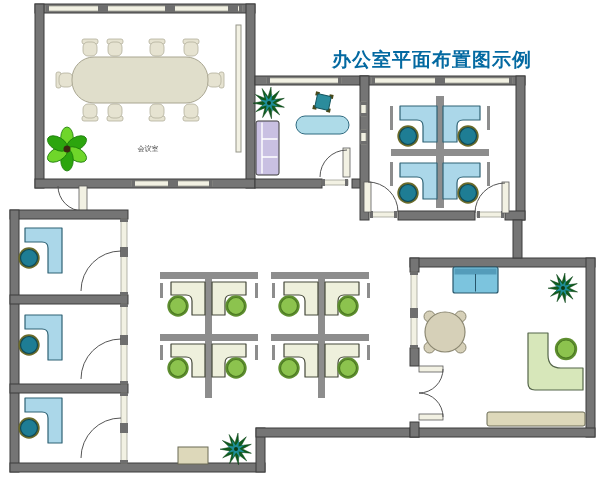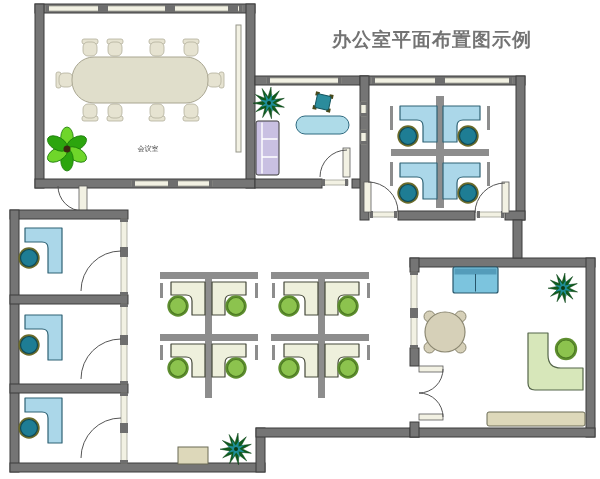--- a/index.html
+++ b/index.html
@@ -248,14 +248,14 @@
         <circle cx="460.5" cy="316.5" r="5.5" fill="#d6d0b8" stroke="#8c8872" stroke-width="1"></circle>
         <circle cx="429.5" cy="347.5" r="5.5" fill="#d6d0b8" stroke="#8c8872" stroke-width="1"></circle>
         <circle cx="460.5" cy="347.5" r="5.5" fill="#d6d0b8" stroke="#8c8872" stroke-width="1"></circle>
         <circle cx="445" cy="332" r="20" fill="#d6d0b8" stroke="#8c8872" stroke-width="1.2"></circle>
         <path d="M 528 333 L 548 333 L 548 355 Q 548 368 561 368 L 583 368 L 583 390 L 535 390 Q 528 390 528 383 L 528 333 Z" fill="#d7e7ba" stroke="#55664a" stroke-width="1.2" stroke-linejoin="round"></path>
         <circle cx="566" cy="349" r="11.2" fill="#5f8f30"></circle>
         <circle cx="566" cy="349" r="9" fill="#8cc34e" stroke="#4c7a22" stroke-width="1.2"></circle>
         <rect x="487" y="412" width="98" height="14" fill="#ddd8ba" stroke="#6b6b54" rx="2" stroke-width="1"></rect>
       </g>
     </svg>
-  <div class="title" style="color: #737373;">办公室平面布置图示例</div>
+  <div class="title" style="color: #0369a1; margin-top: 20px;">办公室平面布置图示例</div>
 </div>
 
 </body></html>

